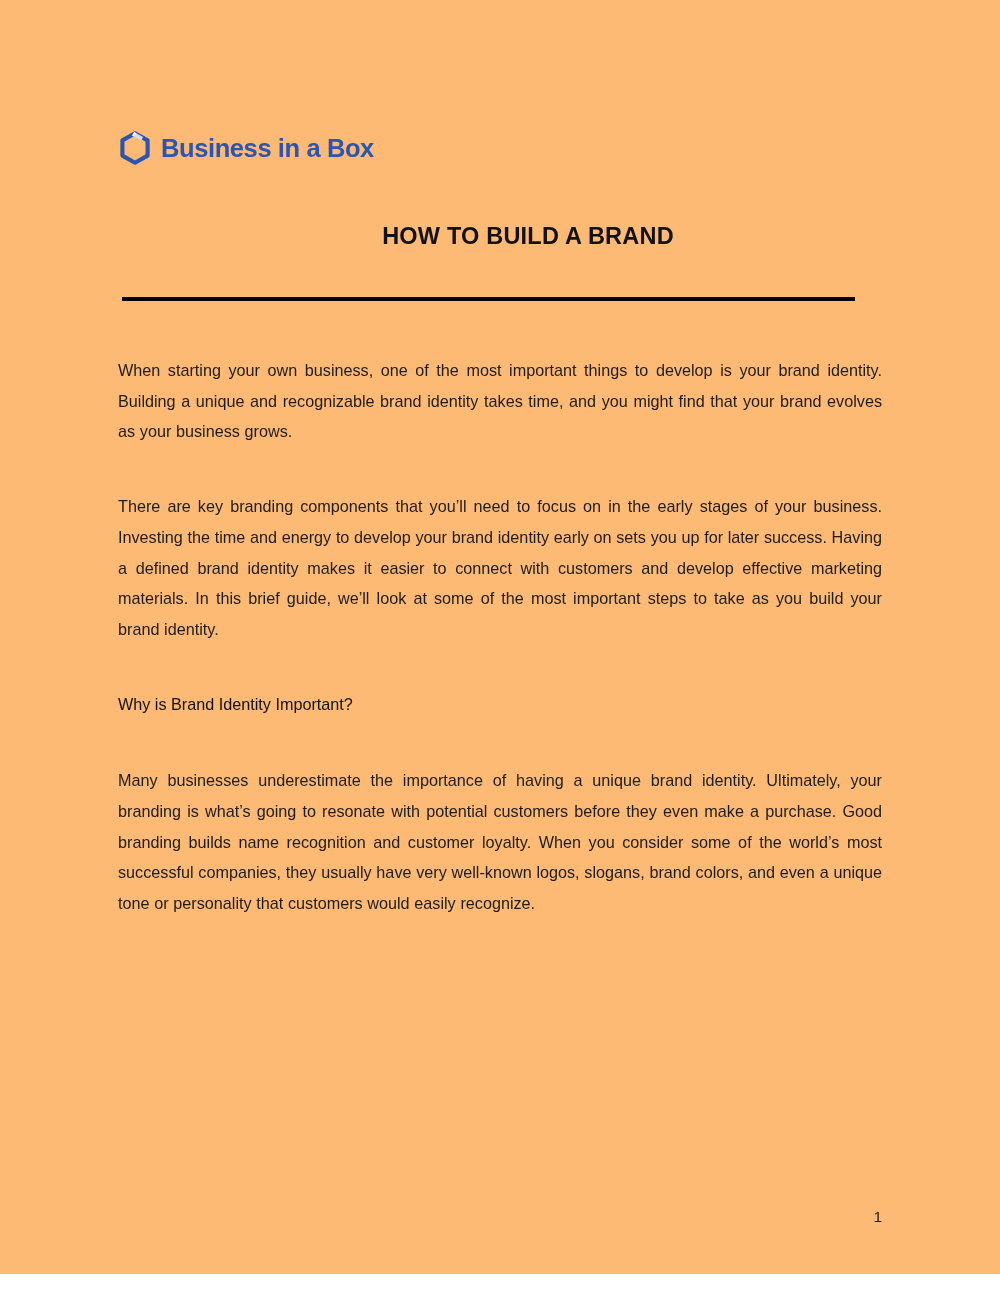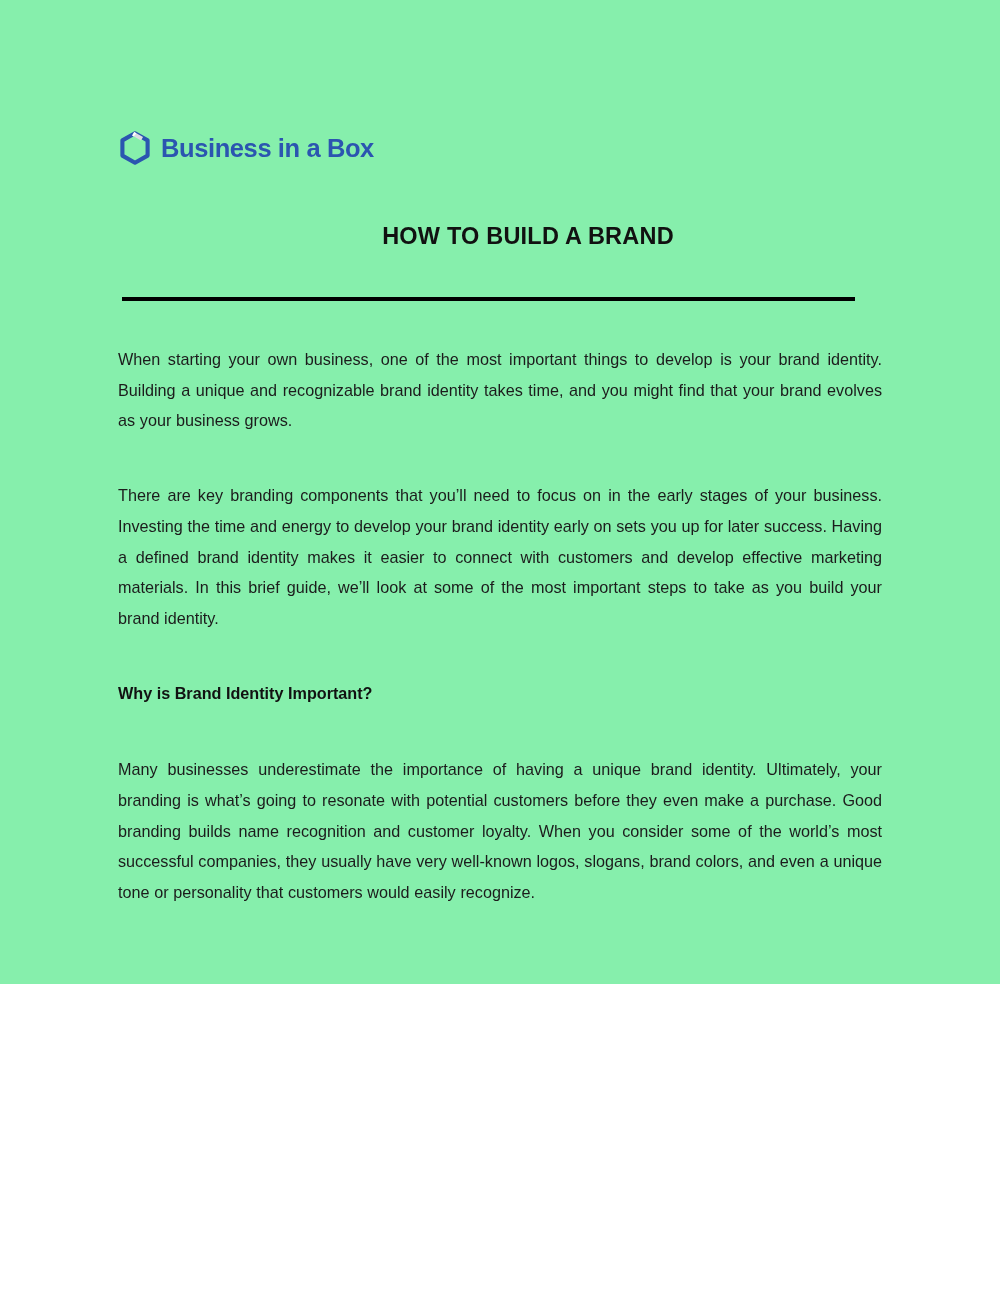--- a/index.html
+++ b/index.html
@@ -7,22 +7,22 @@
     padding: 0;
     background: #ffffff;
   }
   body {
     font-family: "Liberation Sans", sans-serif;
     -webkit-font-smoothing: antialiased;
   }
   .page {
     position: relative;
     width: 1000px;
-    height: 984px;
-    background: #86efac;
+    height: 1274px;
+    background: #fdba74;
     overflow: hidden;
     box-sizing: border-box;
   }
 
   
   .logo-block {
     position: absolute;
     left: 118px;
     top: 126px;
     display: flex;
@@ -69,40 +69,40 @@
     top: 297px;
     width: 733px;
     height: 4px;
     background: #000000;
   }
 
   
   .body-col {
     position: absolute;
     left: 118px;
-    top: 344px;
+    top: 355px;
     width: 764px;
   }
   p.para {
     margin: 0 0 44px 0;
     font-size: 16.2px;
     line-height: 30.7px;
     color: #1c1c1c;
     text-align: justify;
     text-justify: inter-word;
     word-spacing: 0.2px;
   }
   p.para:last-child {
     margin-bottom: 16px;
   }
   h2.subhead {
     margin: 0 0 46px 0;
     font-size: 16.2px;
     line-height: 30.7px;
-    font-weight: bold;
+    font-weight: normal;
     color: #111111;
     text-align: left;
   }
 
   
   .page-number {
     position: absolute;
     right: 118px;
     top: 1209px;
     font-size: 15.5px;

